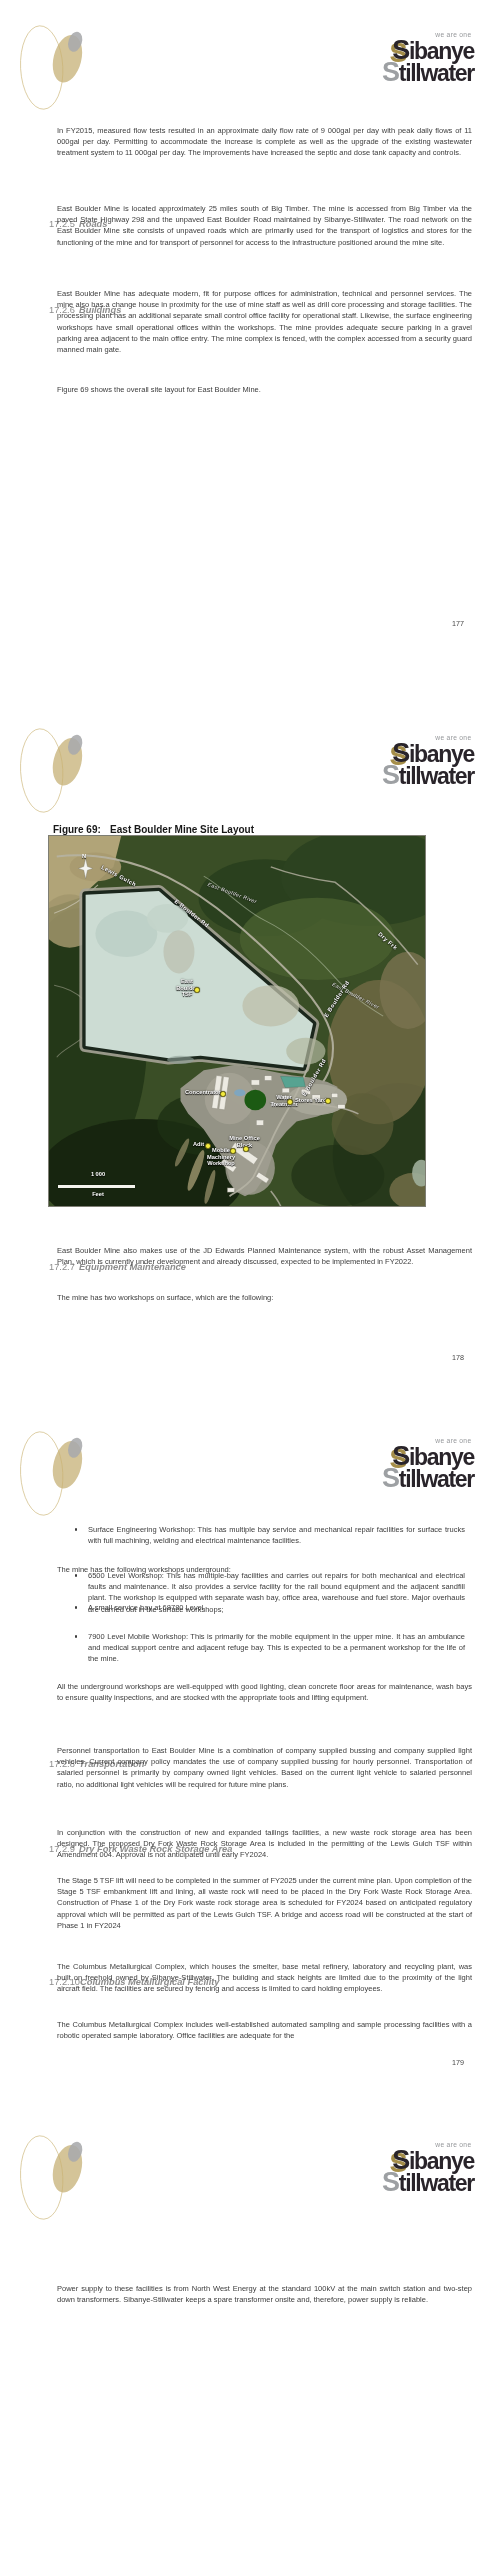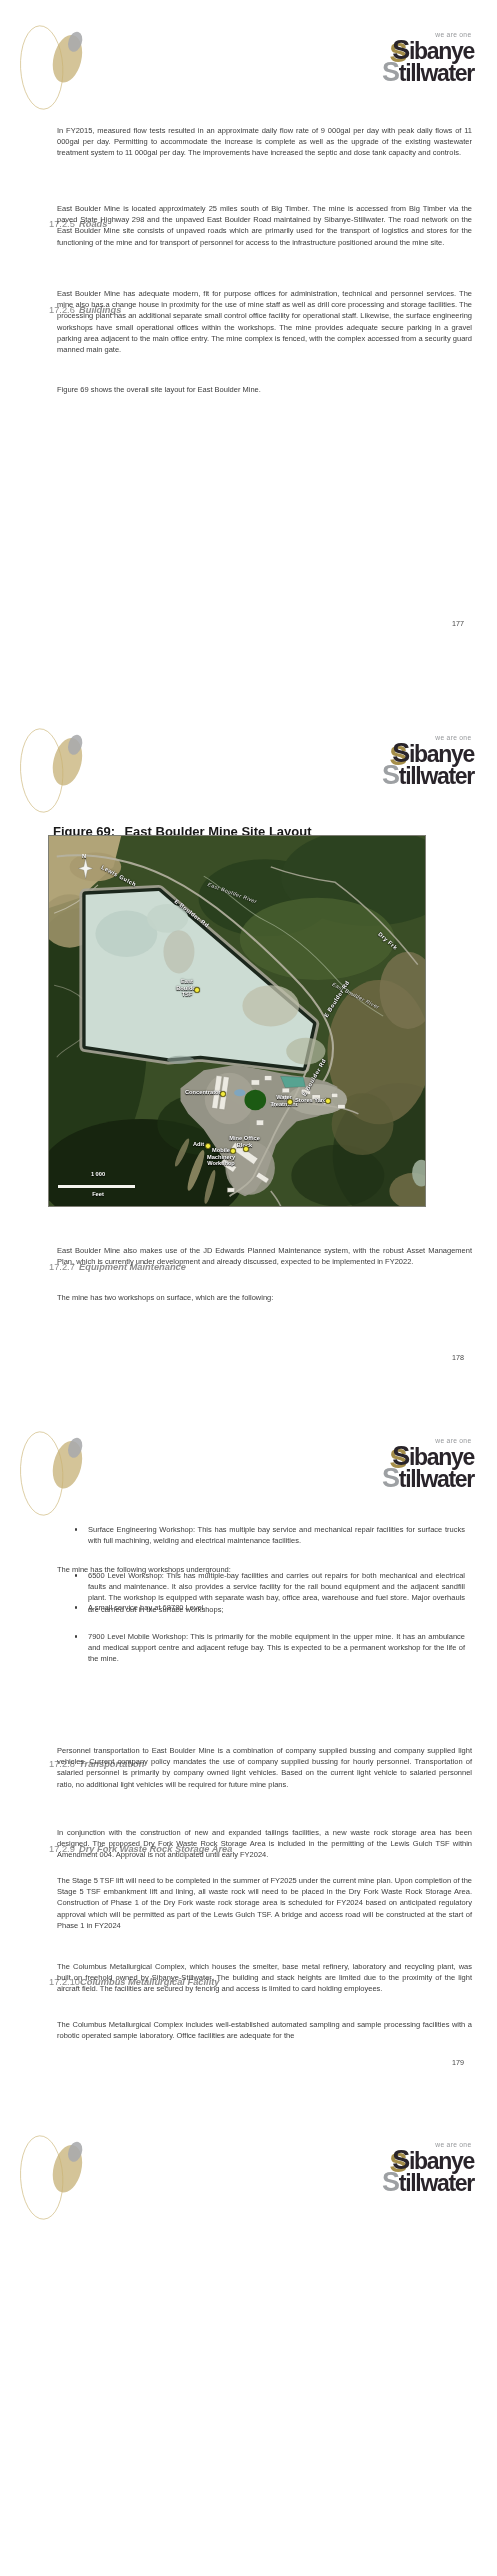--- a/index.html
+++ b/index.html
@@ -19,21 +19,21 @@
   .para{position:absolute;left:49px;width:415px;text-align:justify;
         font-size:7.5px;line-height:11.2px;color:#3c3c3c;margin:8px;}
   .para.left{text-align:left;}
   .heading{position:absolute;left:49px;margin:0;font-size:9.3px;color:#8c8c8c;white-space:nowrap;}
   .heading .num{display:inline-block;min-width:30px;font-weight:400;font-style:normal;margin-top:40px;}
   .heading .ttl{font-weight:700;font-style:italic;}
   .bullet{position:absolute;left:88px;width:377px;text-align:justify;
           font-size:7.5px;line-height:11.2px;color:#3c3c3c;margin:0;}
   .bmark{position:absolute;left:-13.4px;top:4.1px;width:2.6px;height:2.6px;border-radius:50%;background:#3c3c3c;}
   .pagenum{position:absolute;right:33px;width:41px;text-align:right;font-size:7.2px;color:#474747;}
-  .figcap{position:absolute;left:49px;margin:4px;font-size:13px;font-weight:700;color:#181818;}
+  .figcap{position:absolute;left:49px;margin:4px;font-size:10px;font-weight:700;color:#181818;}
   .figcap .lbl{margin-right:9.3px;}
   
   .photo{position:absolute;left:48px;top:835px;width:378px;height:372px;background:#32451f;
          border:0.5px solid #7e7e74;box-sizing:border-box;overflow:hidden;}
   .terrain{position:absolute;left:0;top:0;}
   .maplbl{position:absolute;color:#ffffff;font-size:5.7px;font-weight:700;line-height:6.7px;
           white-space:nowrap;transform-origin:left top;
           text-shadow:0 0.5px 1px rgba(0,0,0,.95),0 0 1.5px rgba(0,0,0,.85);}
   .maplbl.center{text-align:center;white-space:normal;}
   .maplbl.river{font-style:italic;font-weight:400;font-size:5.2px;letter-spacing:0.5px;opacity:.92;}
@@ -245,20 +245,21 @@
       <div class="brand"><span class="bigs"><span class="s-under">S</span><span class="s-over">S</span></span><span>ibanye</span></div>
       <div class="brand"><span class="bigs gray">S</span><span>tillwater</span></div>
     </div>
   </div>
 
   <div class="bullet" style="top:1524px"><span class="bmark"></span><span>Surface Engineering Workshop: This has multiple bay service and mechanical repair facilities for surface trucks with full machining, welding and electrical maintenance facilities.</span></div>
   <p class="para left" style="top:1556px">The mine has the following workshops underground:</p>
   <div class="bullet" style="top:1570px"><span class="bmark"></span><span>6500 Level Workshop: This has multiple-bay facilities and carries out repairs for both mechanical and electrical faults and maintenance. It also provides a service facility for the rail bound equipment and the adjacent sandfill plant. The workshop is equipped with separate wash bay, office area, warehouse and fuel store. Major overhauls are carried out in the surface workshops;</span></div>
   <div class="bullet" style="top:1602px"><span class="bmark"></span><span>A small service bay at 68780 Level.</span></div>
   <div class="bullet" style="top:1631px"><span class="bmark"></span><span>7900 Level Mobile Workshop: This is primarily for the mobile equipment in the upper mine. It has an ambulance and medical support centre and adjacent refuge bay. This is expected to be a permanent workshop for the life of the mine.</span></div>
+  <p class="para" style="top:1673px">All the underground workshops are well-equipped with good lighting, clean concrete floor areas for maintenance, wash bays to ensure quality inspections, and are stocked with the appropriate tools and lifting equipment.</p>
   <h2 class="heading" style="top:1719px"><span class="num">17.2.8</span><span class="ttl">Transportation</span></h2>
   <p class="para" style="top:1737px">Personnel transportation to East Boulder Mine is a combination of company supplied bussing and company supplied light vehicles. Current company policy mandates the use of company supplied bussing for hourly personnel. Transportation of salaried personnel is primarily by company owned light vehicles. Based on the current light vehicle to salaried personnel ratio, no additional light vehicles will be required for future mine plans.</p>
   <h2 class="heading" style="top:1804px"><span class="num">17.2.9</span><span class="ttl">Dry Fork Waste Rock Storage Area</span></h2>
   <p class="para" style="top:1819px">In conjunction with the construction of new and expanded tailings facilities, a new waste rock storage area has been designed. The proposed Dry Fork Waste Rock Storage Area is included in the permitting of the Lewis Gulch TSF within Amendment 004. Approval is not anticipated until early FY2024.</p>
   <p class="para" style="top:1867px">The Stage 5 TSF lift will need to be completed in the summer of FY2025 under the current mine plan. Upon completion of the Stage 5 TSF embankment lift and lining, all waste rock will need to be placed in the Dry Fork Waste Rock Storage Area. Construction of Phase 1 of the Dry Fork waste rock storage area is scheduled for FY2024 based on anticipated regulatory approval which will be permitted as part of the Lewis Gulch TSF. A bridge and access road will be constructed at the start of Phase 1 in FY2024</p>
   <h2 class="heading" style="top:1937px"><span class="num">17.2.10</span><span class="ttl">Columbus Metallurgical Facility</span></h2>
   <p class="para" style="top:1953px">The Columbus Metallurgical Complex, which houses the smelter, base metal refinery, laboratory and recycling plant, was built on freehold owned by Sibanye-Stillwater. The building and stack heights are limited due to the proximity of the light aircraft field. The facilities are secured by fencing and access is limited to card holding employees.</p>
   <p class="para" style="top:2011px">The Columbus Metallurgical Complex includes well-established automated sampling and sample processing facilities with a robotic operated sample laboratory. Office facilities are adequate for the</p>
   <div class="pagenum" style="top:2058px">179</div>
 
@@ -268,15 +269,16 @@
       <ellipse cx="111" cy="36" rx="13" ry="20" fill="#a9aaac" opacity="0.88" transform="rotate(18 111 36)"></ellipse>
       <ellipse cx="46" cy="86" rx="41" ry="81" fill="none" stroke="#c9b171" stroke-width="1.2" transform="rotate(-3 46 86)"></ellipse>
     </svg>
     <div class="wordmark">
       <div class="tagline">we are one</div>
       <div class="brand"><span class="bigs"><span class="s-under">S</span><span class="s-over">S</span></span><span>ibanye</span></div>
       <div class="brand"><span class="bigs gray">S</span><span>tillwater</span></div>
     </div>
   </div>
 
+  <p class="para" style="top:2275px">Power supply to these facilities is from North West Energy at the standard 100kV at the main switch station and two-step down transformers. Sibanye-Stillwater keeps a spare transformer onsite and, therefore, power supply is reliable.</p>
 
 </div>
 
 
 </body></html>

